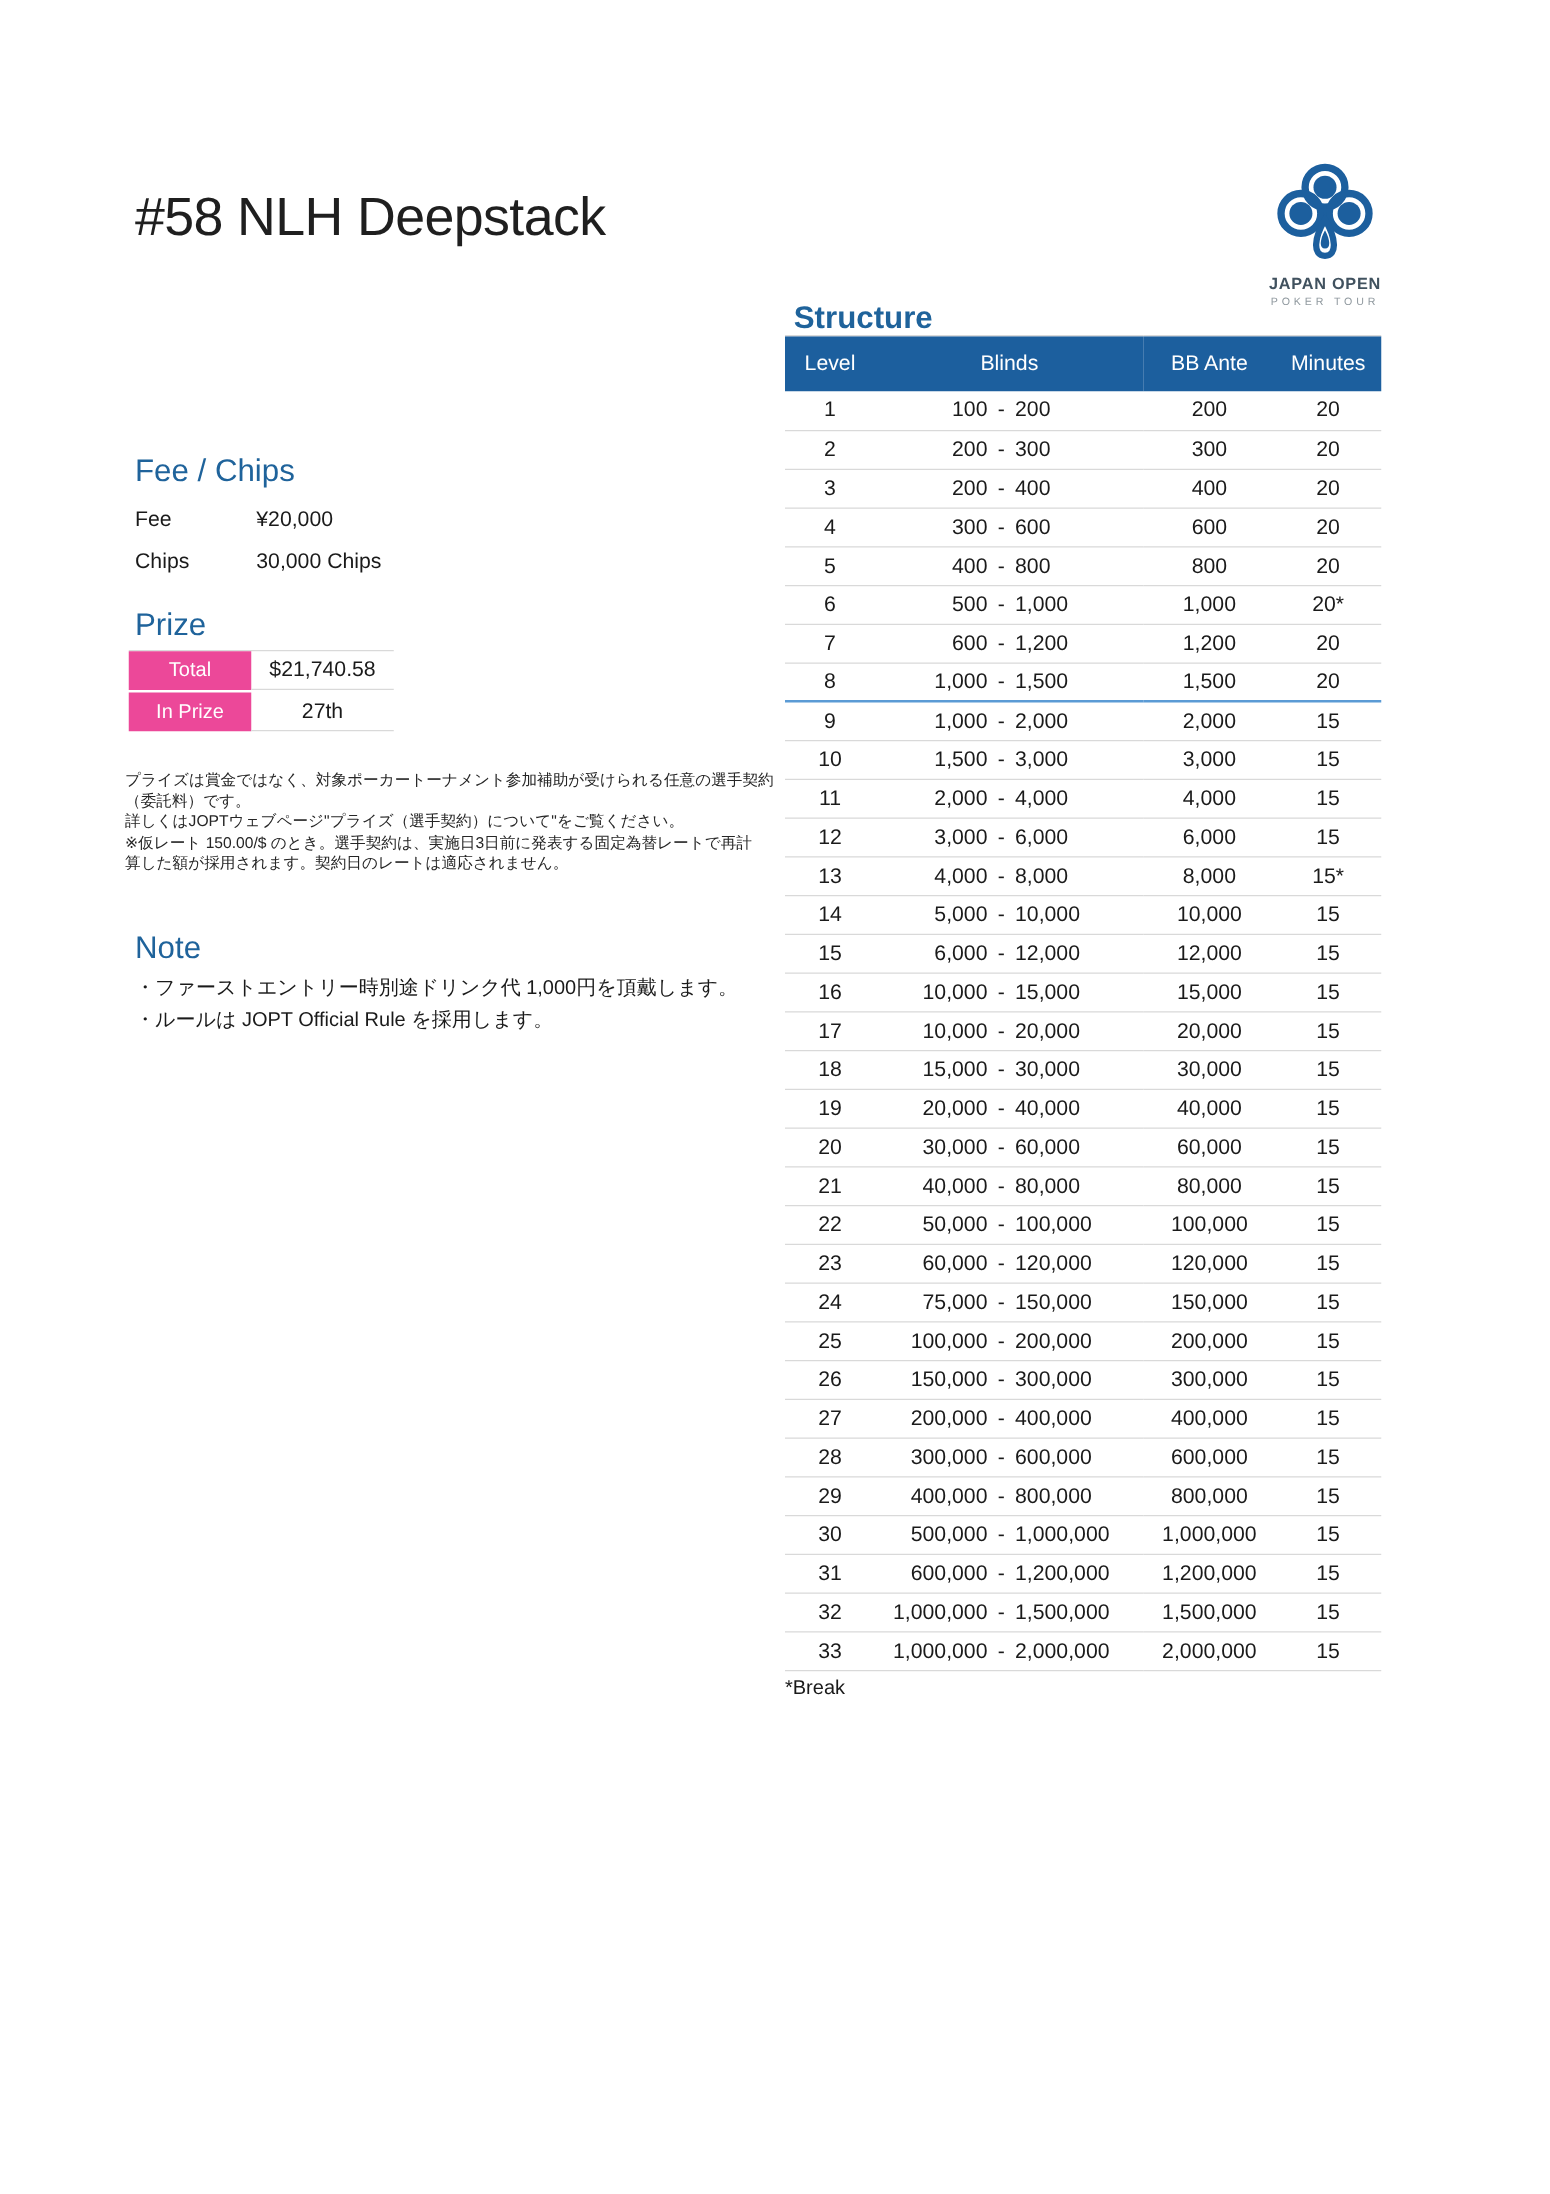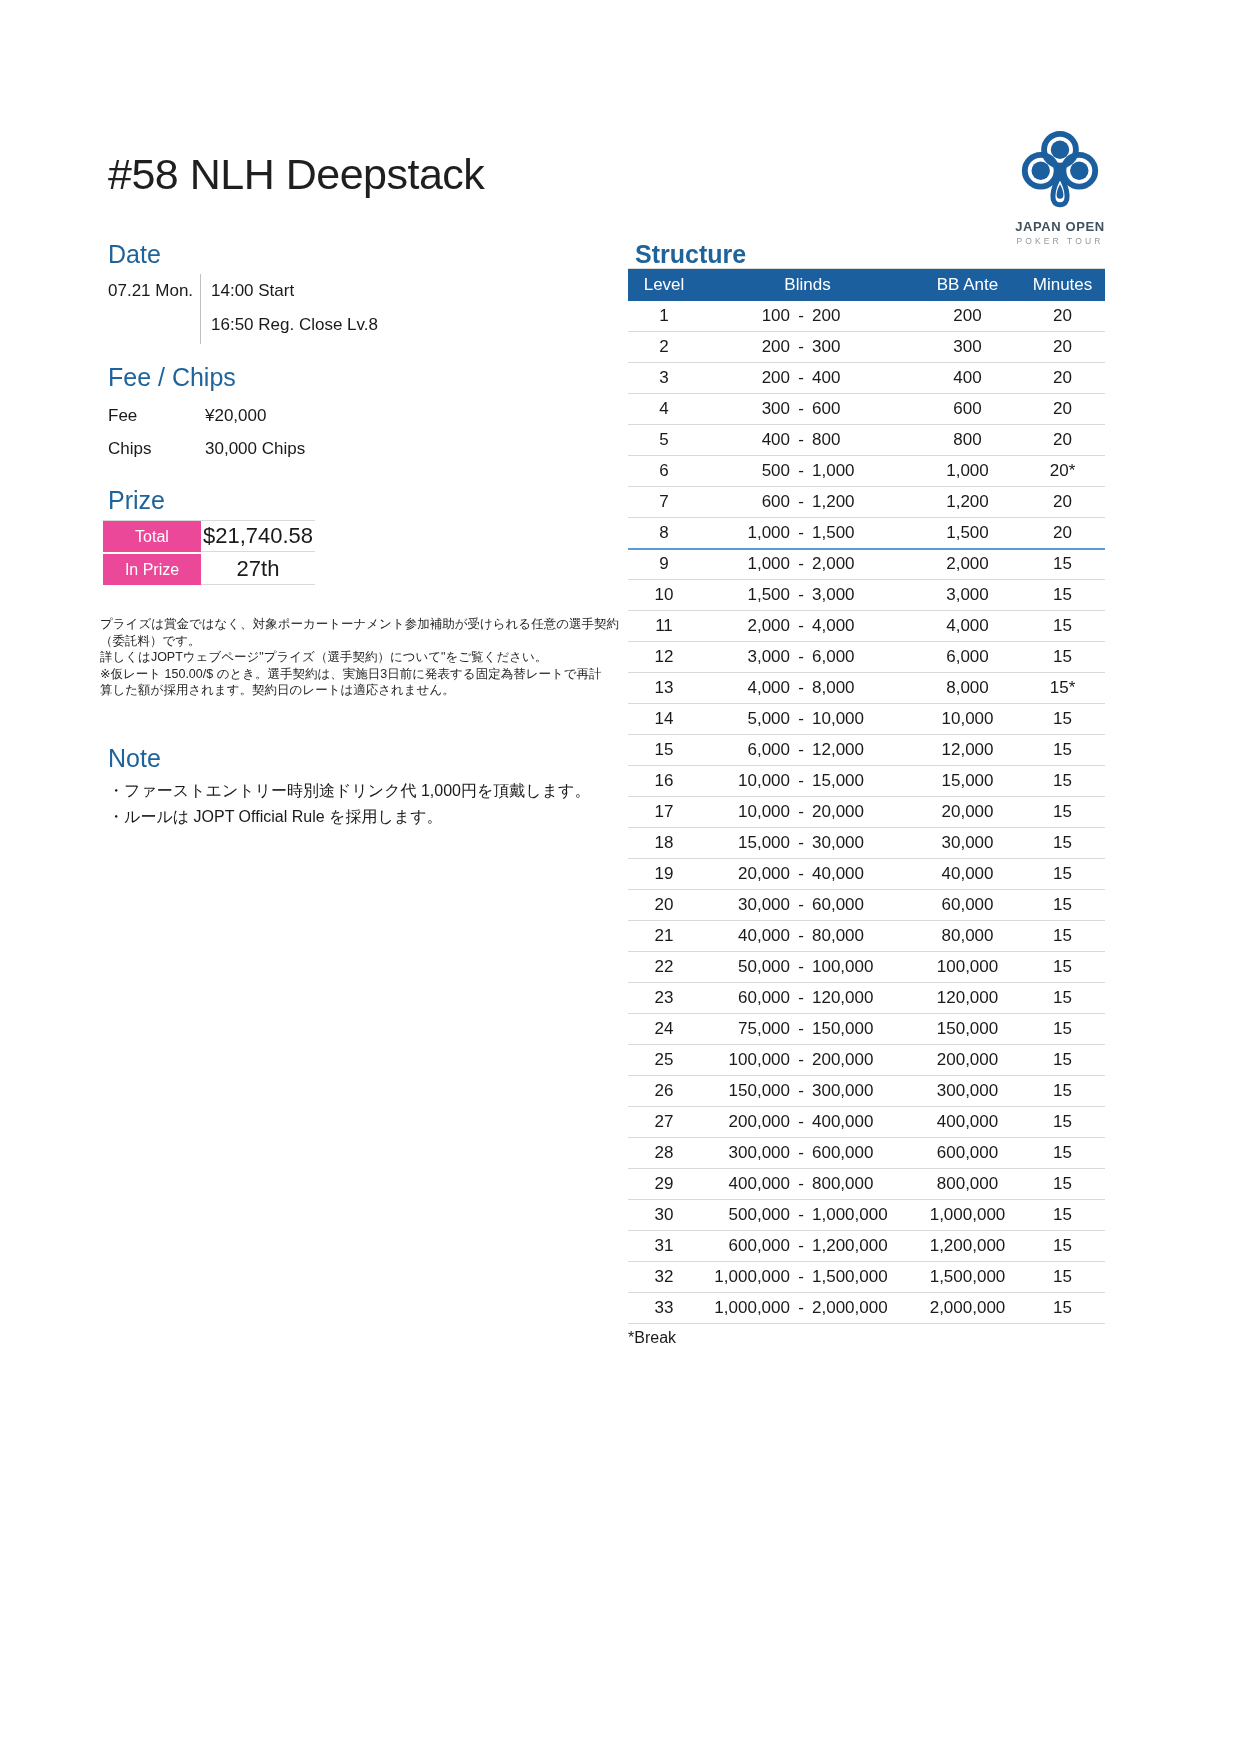--- a/index.html
+++ b/index.html
@@ -29,34 +29,34 @@
   .fee-rows { margin-top:8px; font-size:17px; }
   .fee-row { display:flex; line-height:33px; }
   .fee-row .lbl { width:97px; }
 
   
   .prize-section { position:absolute; left:103px; top:486px; }
   .prize-section h2 { margin-left:5px; }
   .prize-table { margin-top:6px; border-top:1px solid #d9d9d9; width:212px; }
   .prize-row { display:flex; height:31px; margin-bottom:2px; }
   .prize-label { width:98px; background:#ec4899; color:#fff; font-size:16px; display:flex; align-items:center; justify-content:center; }
-  .prize-value { width:114px; font-size:22px; display:flex; align-items:center; justify-content:center; border-bottom:1px solid #d9d9d9; }
+  .prize-value { width:114px; font-size:17px; display:flex; align-items:center; justify-content:center; border-bottom:1px solid #d9d9d9; }
 
   
   .disclaimer { position:absolute; left:100px; top:616px; font-size:12.5px; line-height:16.5px; color:#262626; white-space:nowrap; }
 
   
   .note-section { position:absolute; left:108px; top:744px; }
   .note-lines { margin-top:6px; font-size:16px; line-height:26px; }
 
   
   .structure-section { position:absolute; left:628px; top:240px; width:478px; }
   .structure-section h2 { margin-left:7px;font-weight:bold; }
   table.structure { border-collapse:collapse; width:477px; margin-top:0; border-top:1px solid #d9d9d9; }
-  table.structure th { background:#1c5f9e; color:#fff; font-weight:400; font-size:17px; height:32px; padding:0; }
+  table.structure th { background:#1c5f9e; color:#fff; font-weight:400; font-size:17px; height:32px; padding:12px; }
   table.structure td { height:31px; font-size:17px; padding:0; border-bottom:1px solid #d9d9d9; }
   td.level { width:72px; text-align:center; }
   td.blinds { width:215px; }
   td.blinds .wrap { display:flex; }
   td.blinds .sb { flex:0 0 90px; text-align:right; }
   td.blinds .dash { flex:0 0 22px; text-align:center; }
   td.blinds .bb { flex:1; text-align:left; }
   td.ante { width:105px; text-align:center; }
   td.min { width:85px; text-align:center; }
   tr.reg-close td { border-bottom:2px solid #5b9bd5; }
@@ -80,31 +80,20 @@
       <circle cx="27" cy="51" r="11" fill="#1c5f9e"></circle>
       <circle cx="73" cy="51" r="11" fill="#1c5f9e"></circle>
       <path d="M50,42 v12 M44,48 h12" stroke="#1c5f9e" stroke-width="3.2"></path>
       <path d="M50,57 C40,73 37.5,91.5 50,91.5 C62.5,91.5 60,73 50,57 Z" fill="#ffffff" stroke="#1c5f9e" stroke-width="6"></path>
       <path d="M50,67 C45,76 44.2,84.5 50,84.5 C55.8,84.5 55,76 50,67 Z" fill="#1c5f9e"></path>
     </svg>
     <div class="brand1">JAPAN OPEN</div>
     <div class="brand2">POKER TOUR</div>
   </div>
 
-  <div class="date-section">
-    <h2 class="sec">Date</h2>
-    <div class="date-row">
-      <div class="date-day">07.21 Mon.</div>
-      <div class="date-divider"></div>
-      <div class="date-times">
-        <div>14:00 Start</div>
-        <div>16:50 Reg. Close Lv.8</div>
-      </div>
-    </div>
-  </div>
 
   <div class="fee-section">
     <h2 class="sec">Fee / Chips</h2>
     <div class="fee-rows">
       <div class="fee-row">
         <div class="lbl">Fee</div>
         <div>¥20,000</div>
       </div>
       <div class="fee-row">
         <div class="lbl">Chips</div>

